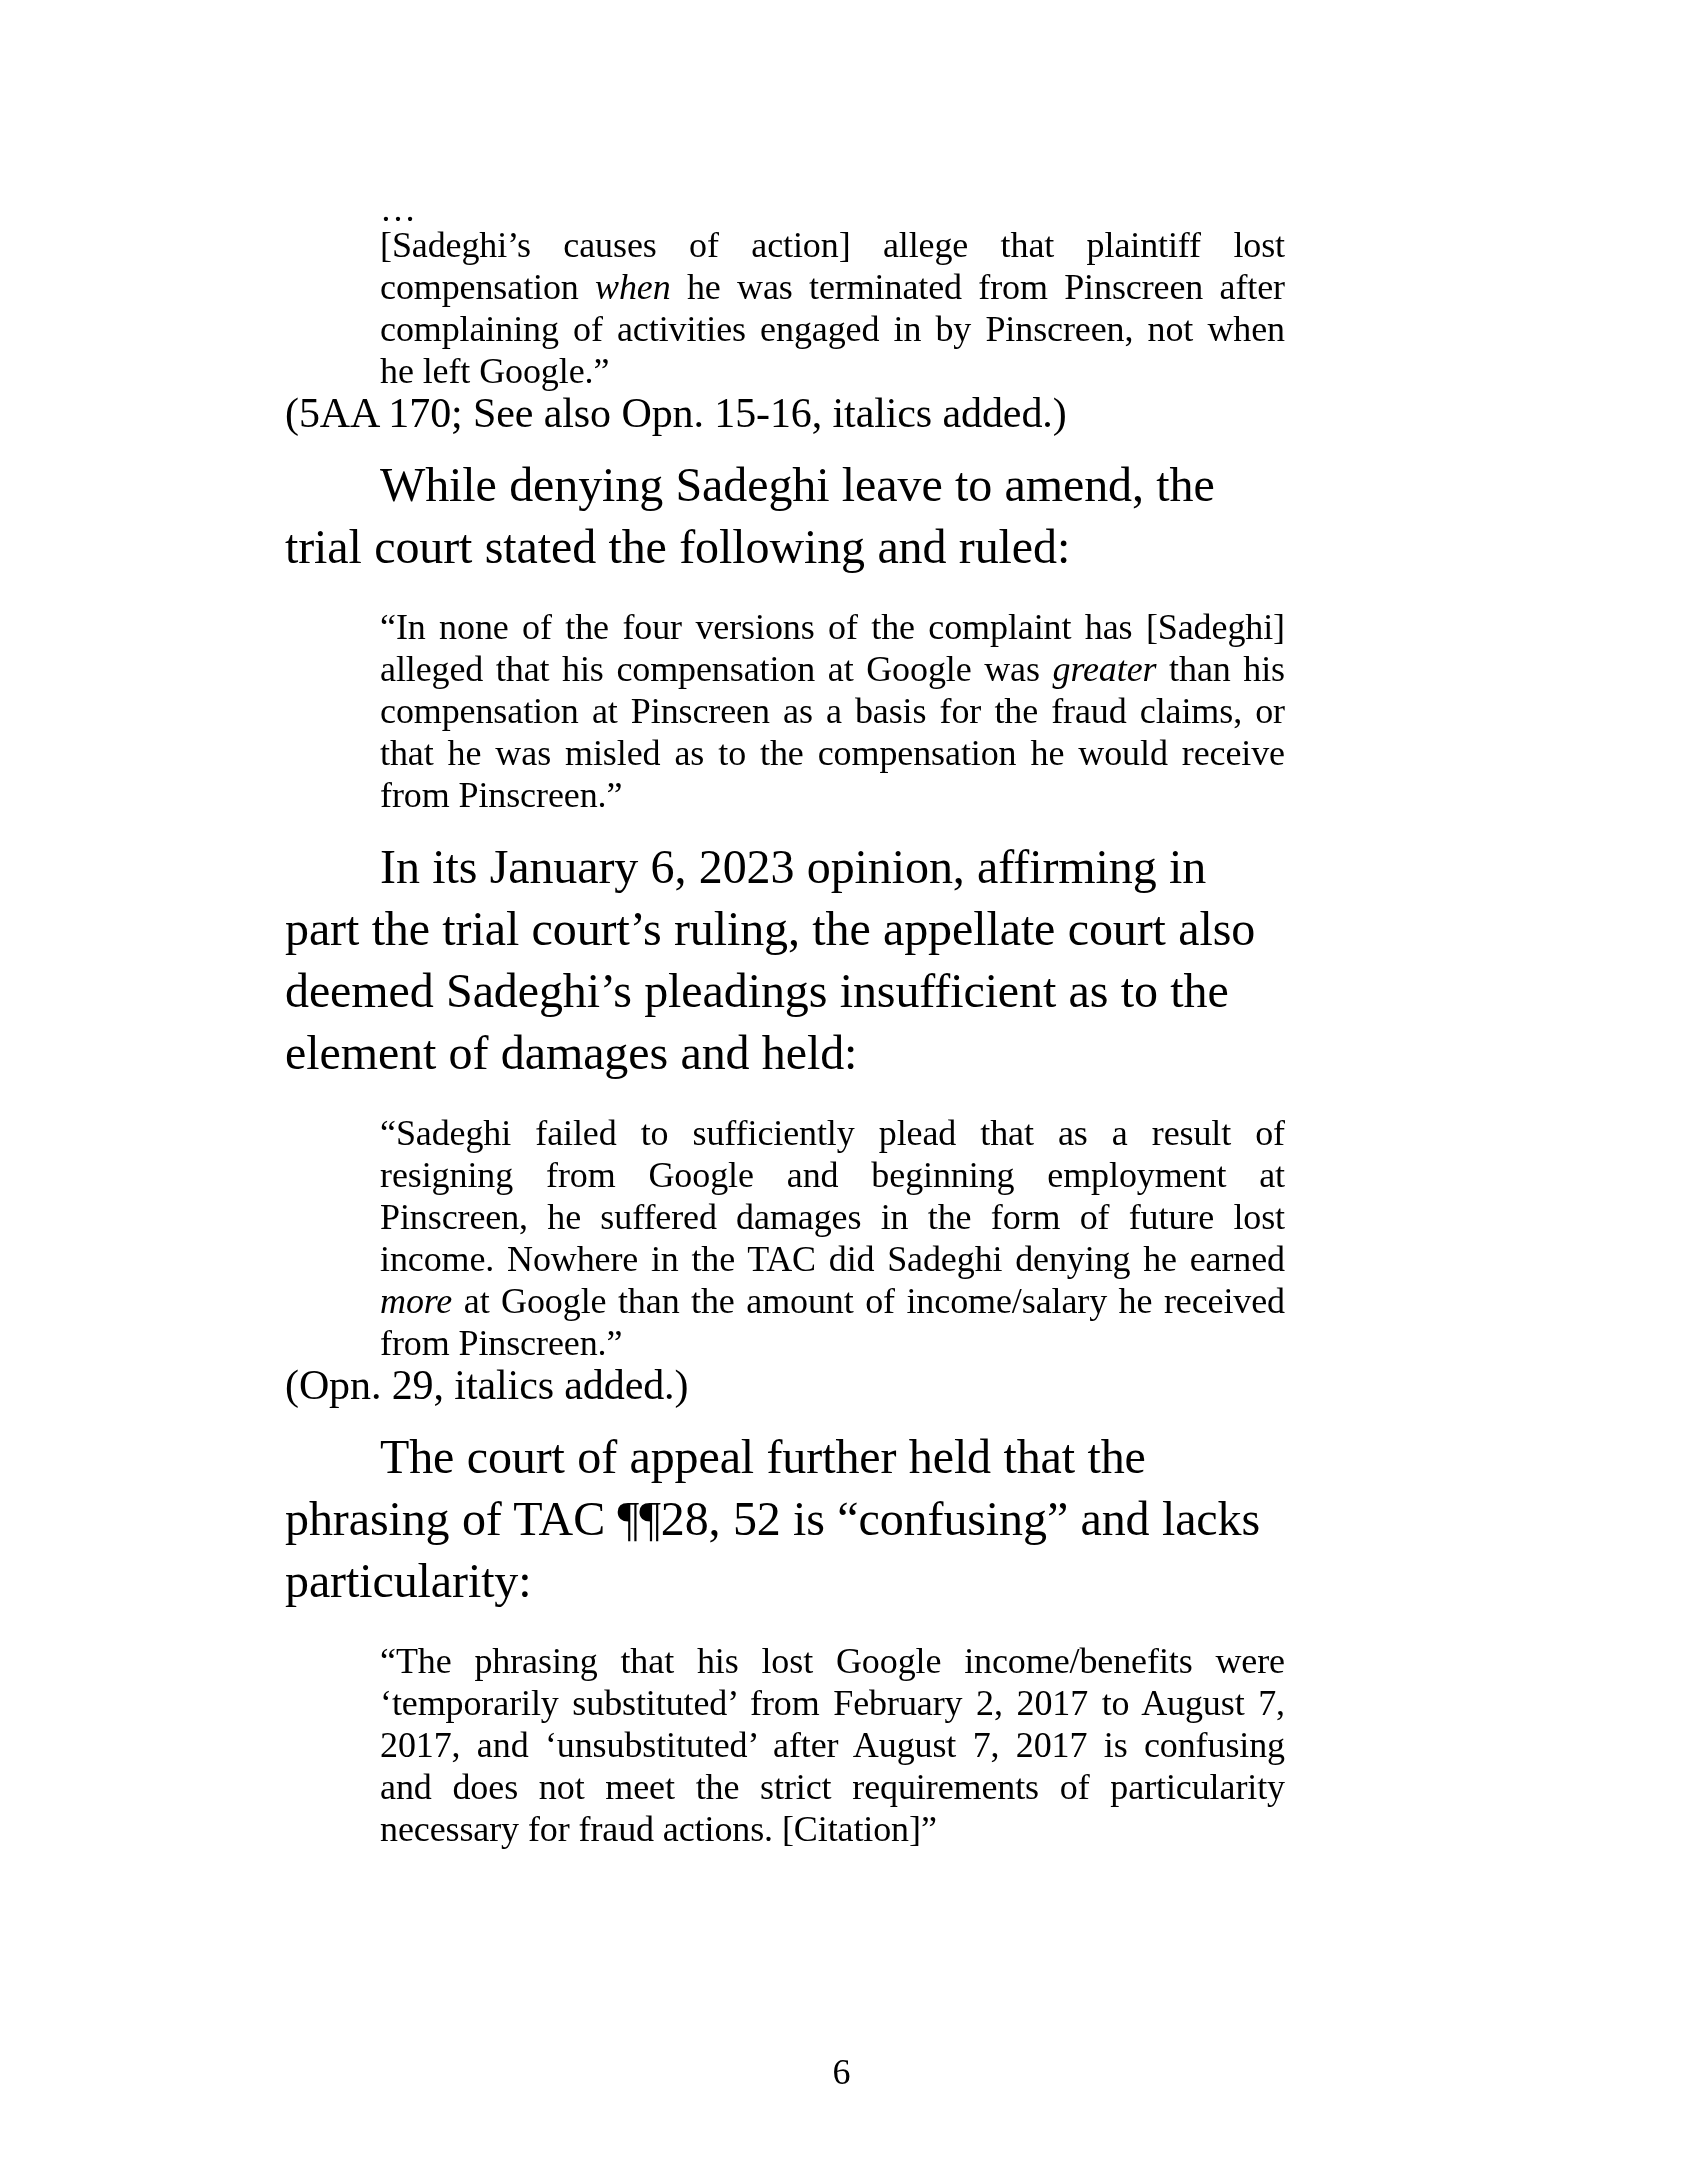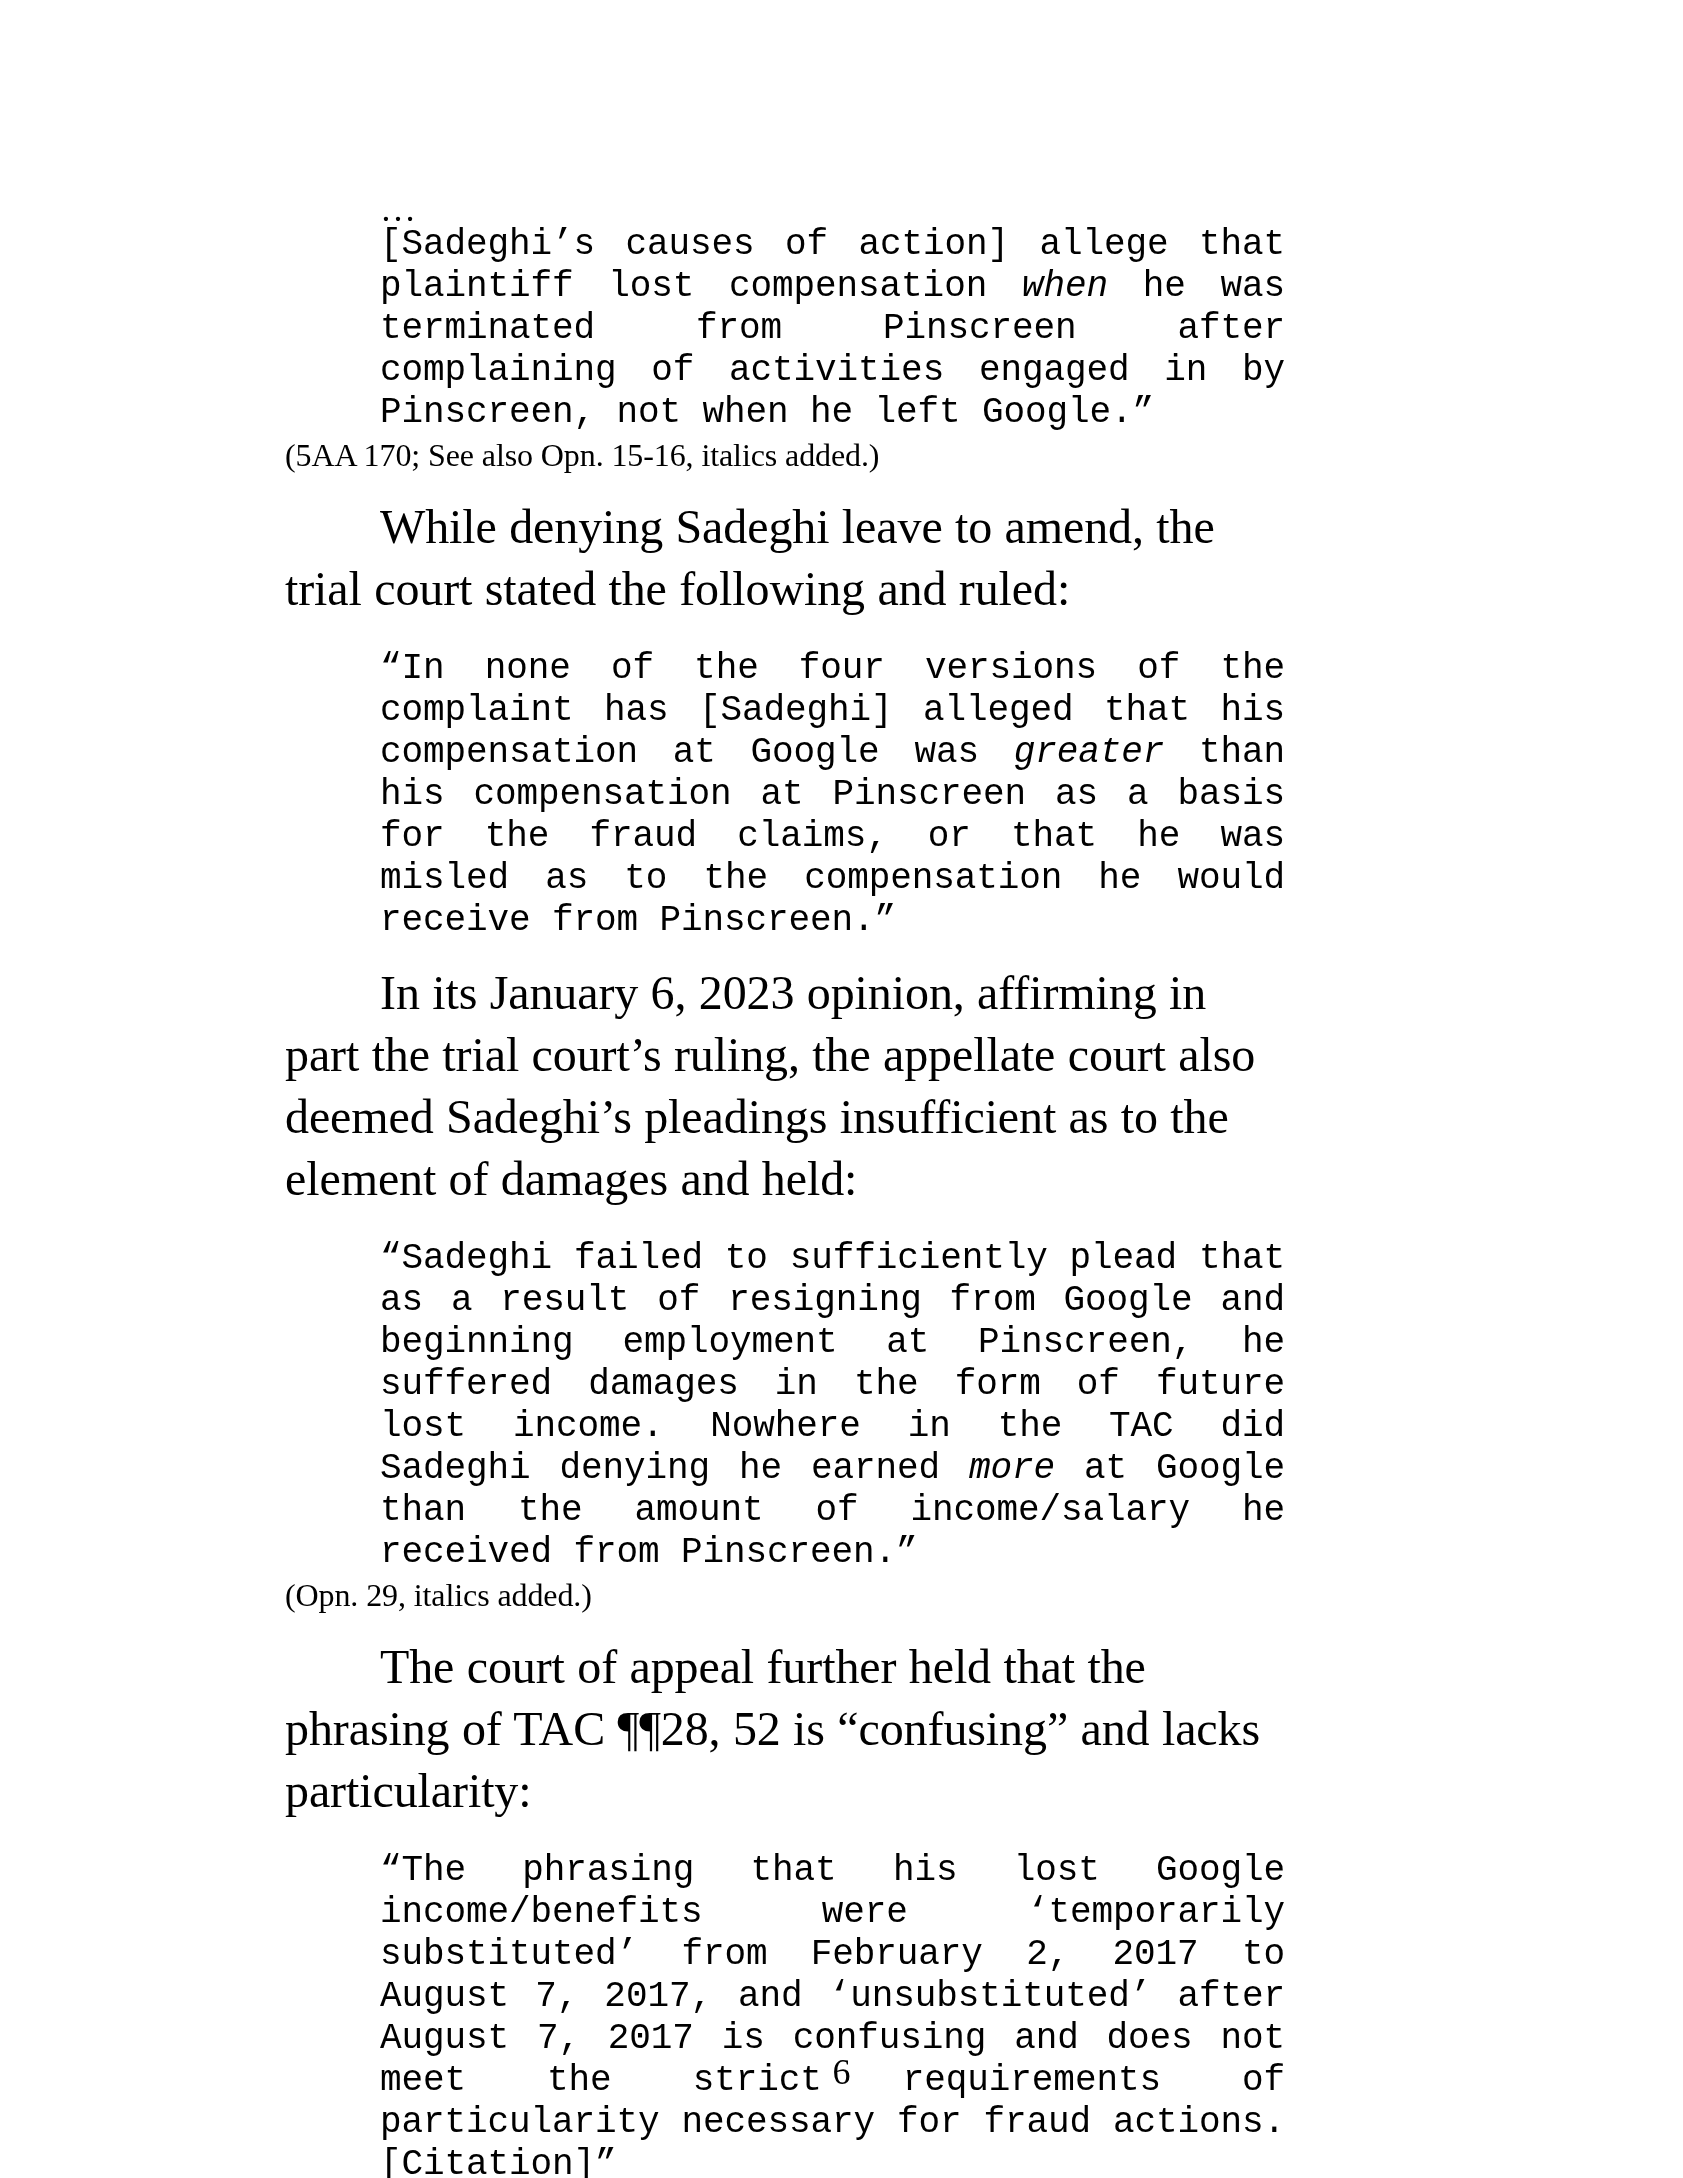--- a/index.html
+++ b/index.html
@@ -35,25 +35,24 @@
   }
   
   .quote {
     font-size: 36px;
     line-height: 42px;
     text-align: justify;
     text-justify: inter-word;
     margin: 0 0 0 95px;
     width: 905px;
     letter-spacing: -0.1px;
-    font-family: Liberation Mono, monospace;
   }
   
   .cite {
-    font-size: 32px;
+    font-size: 42px;
     line-height: 42px;
     text-align: left;
     margin: 0;
     letter-spacing: -0.1px;
   }
   .ellipsis-line {
     font-size: 36px;
     line-height: 30px;
     margin: 0 0 0 95px;
     letter-spacing: -0.1px;

